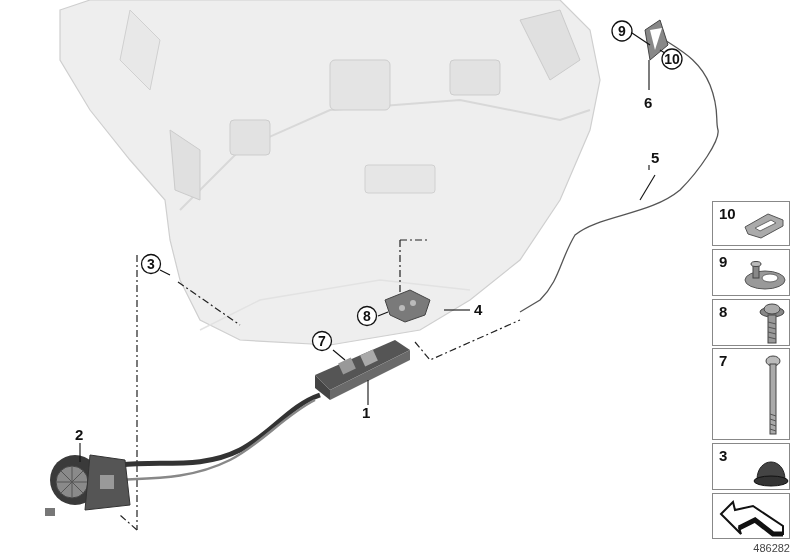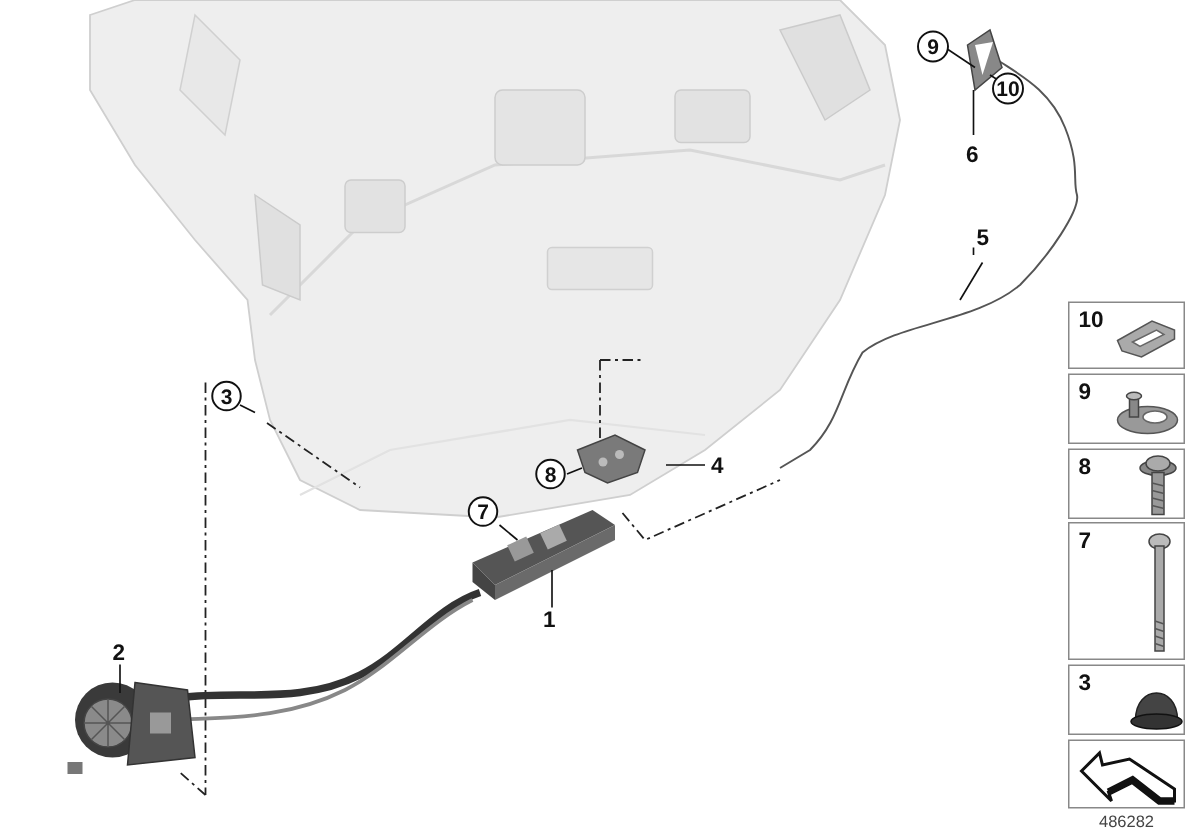--- a/index.html
+++ b/index.html
@@ -3,21 +3,21 @@
 <meta charset="utf-8">
 <style>
   html, body { margin: 0; padding: 0; background: #ffffff; }
   body { width: 800px; height: 560px; position: relative; overflow: hidden; font-family: "Liberation Sans", sans-serif; }
   #diagram { position: absolute; left: 0; top: 0; width: 800px; height: 560px; }
   .callout-num { font-family: "Liberation Sans", sans-serif; font-weight: bold; font-size: 14px; fill: #111; }
   .plain-num { font-family: "Liberation Sans", sans-serif; font-weight: bold; font-size: 15px; fill: #111; }
   .panel-box { position: absolute; left: 712px; width: 78px; background: #fff; border: 1px solid #888; box-sizing: border-box; }
   .panel-num { position: absolute; left: 6px; top: 3px; font-weight: bold; font-size: 15px; color: #111; }
   .panel-box svg { position: absolute; left: 0; top: 0; }
-  .diagram-id { position: absolute; left: 712px; top: 542px; width: 78px; text-align: center; font-size: 11px; color: #444; }
+  .diagram-id { position: absolute; left: 712px; top: 542px; width: 78px; text-align: right; font-size: 11px; color: #444; }
 </style>
 </head>
 <body>
 
 <svg id="diagram" viewBox="0 0 800 560" xmlns="http://www.w3.org/2000/svg">
 
   <g>
     <path d="M60,10 L90,0 L560,0 L590,30 L600,80 L590,130 L560,200 L520,260 L470,300 L420,330 L330,345 L240,340 L200,320 L180,280 L170,240 L165,200 L130,160 L90,110 L60,60 Z" fill="#eeeeee" stroke="#cfcfcf" stroke-width="1.2"></path>
     <path d="M180,210 L240,150 L330,110 L460,100 L560,120 L590,110" fill="none" stroke="#d8d8d8" stroke-width="2"></path>
     <path d="M200,330 L260,300 L380,280 L470,290" fill="none" stroke="#e2e2e2" stroke-width="1.5"></path>

